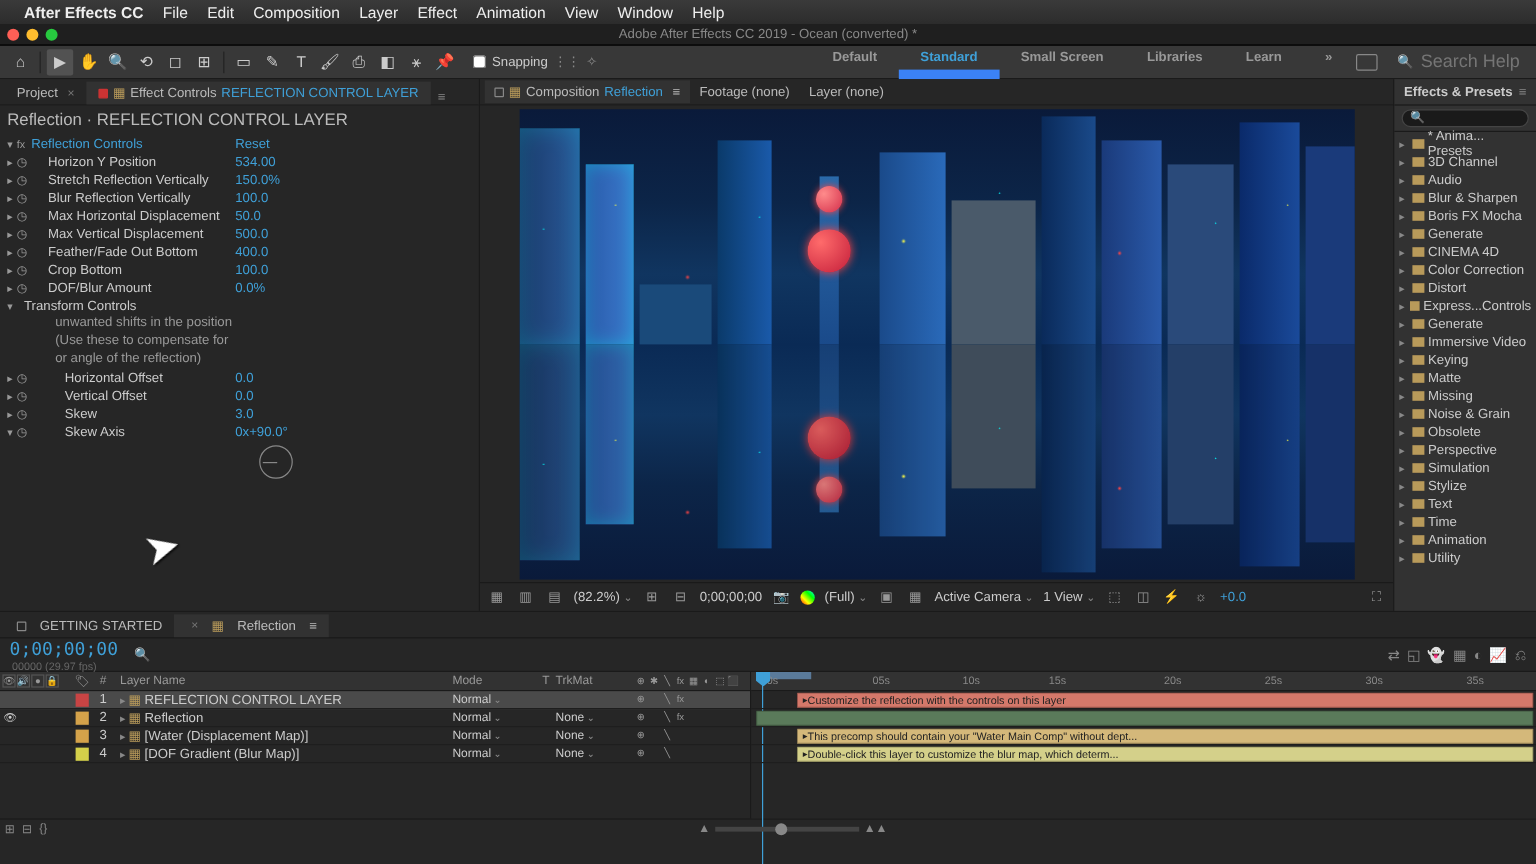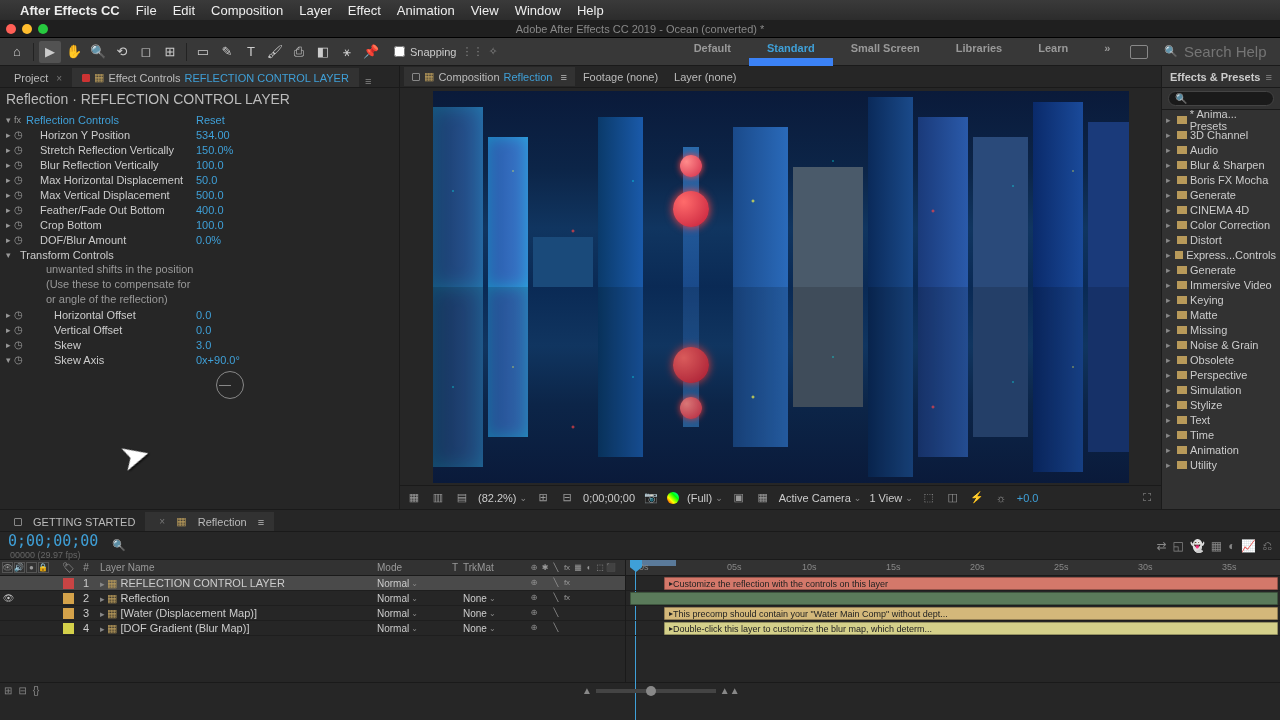--- a/index.html
+++ b/index.html
@@ -713,21 +713,21 @@
           </div>
         </div>
     </div>
     <div class="tl-right">
       <div class="ruler">
         <div class="ruler-wa"></div>
         <div id="ticks">
             <span class="tick" style="left: 8px;">00s</span>
             <span class="tick" style="left: 101px;">05s</span>
             <span class="tick" style="left: 176px;">10s</span>
-            <span class="tick" style="left: 260px;">15s</span>
+            <span class="tick" style="left: 248px;">15s</span>
             <span class="tick" style="left: 344px;">20s</span>
             <span class="tick" style="left: 428px;">25s</span>
             <span class="tick" style="left: 512px;">30s</span>
             <span class="tick" style="left: 596px;">35s</span>
           </div>
         <div class="playhead"></div>
       </div>
       <div class="ph-line"></div>
 
       <div id="tracks">

